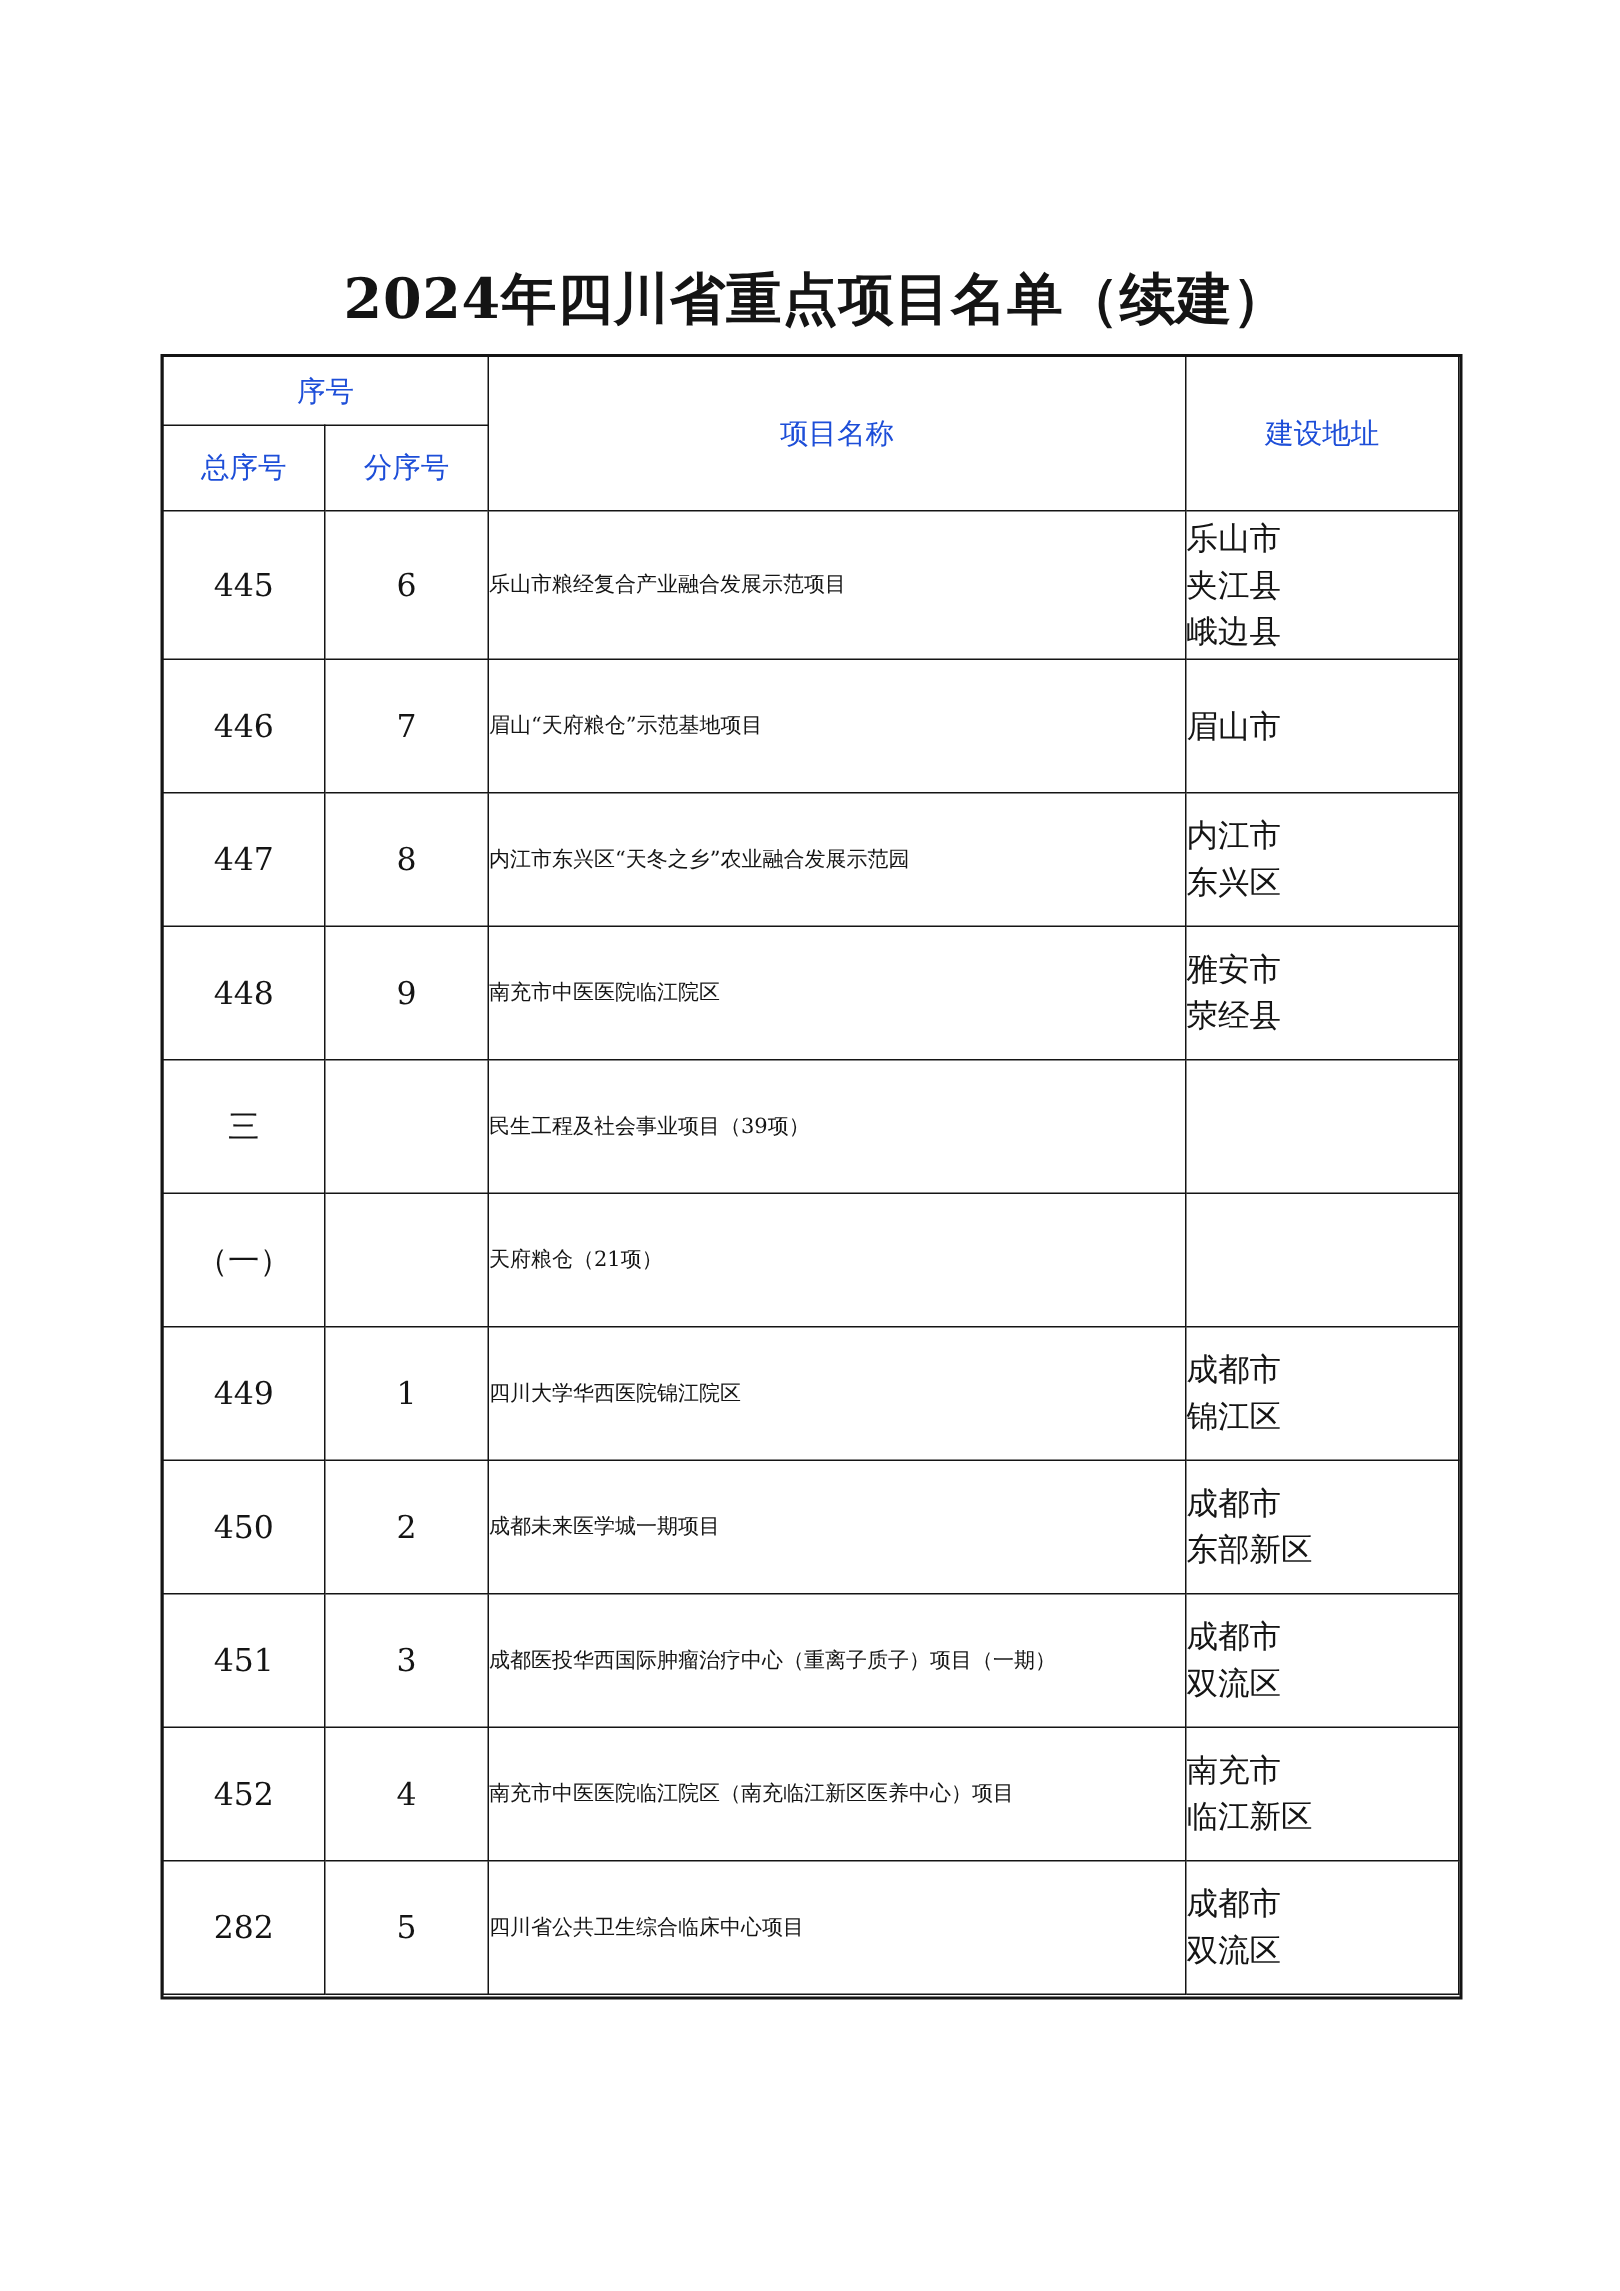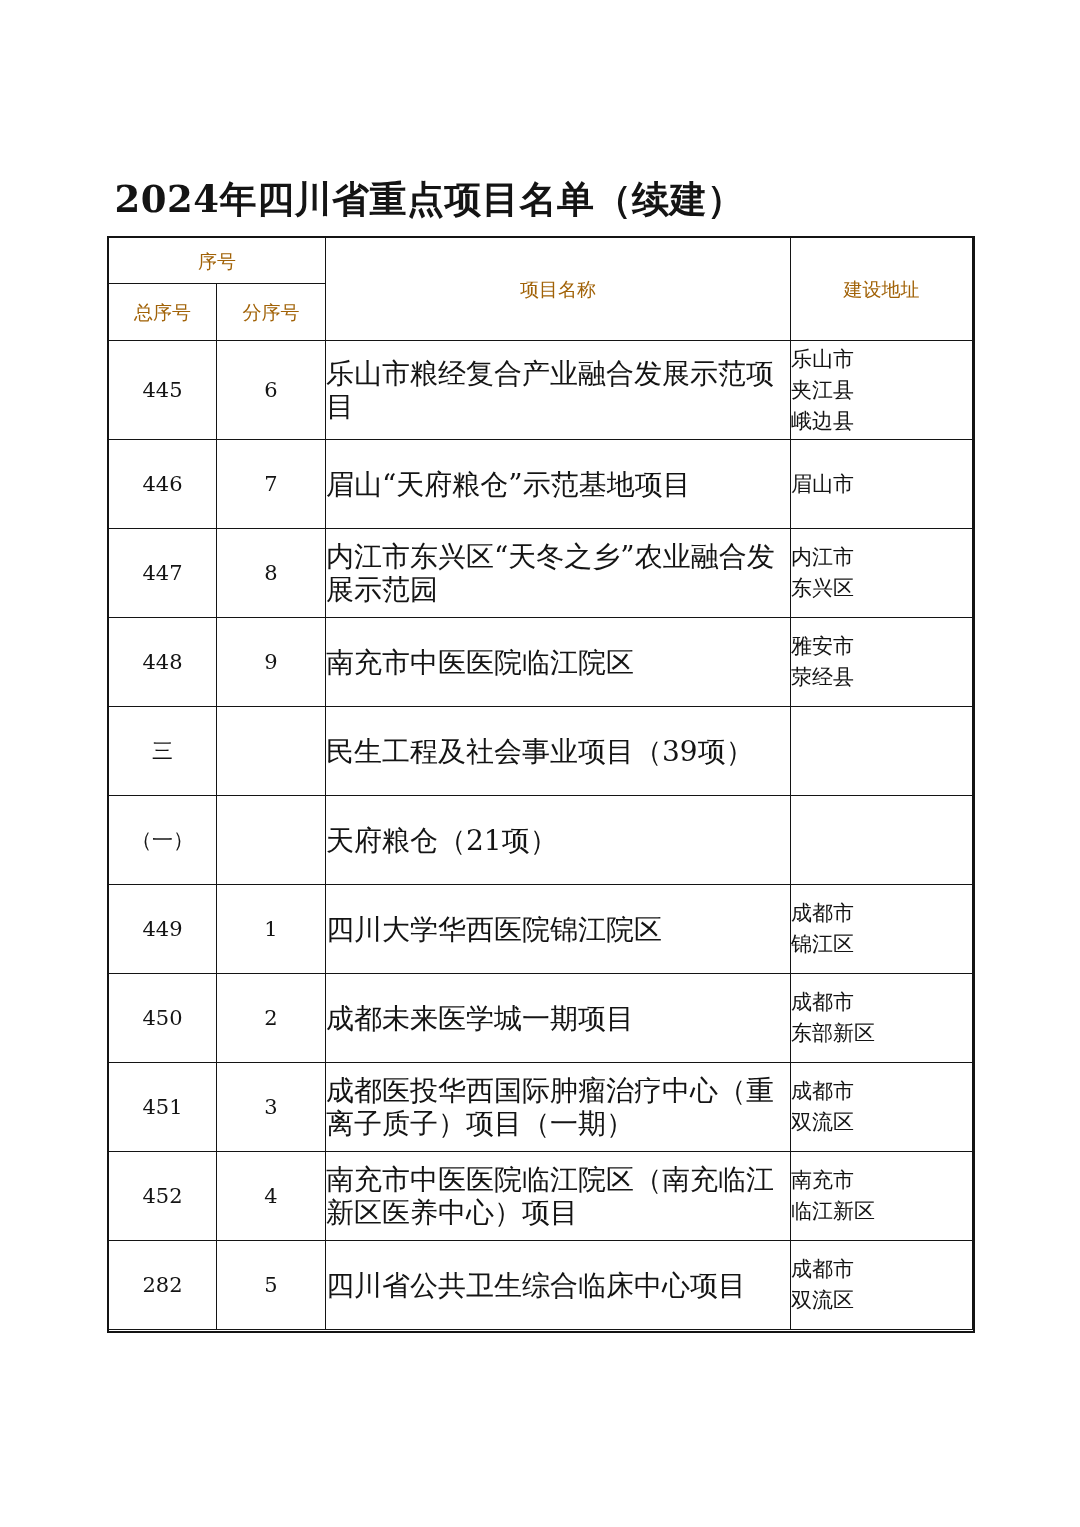--- a/index.html
+++ b/index.html
@@ -20,21 +20,21 @@
     position: absolute;
     inset: 0;
   }
 
   
   .doc-title {
     position: absolute;
     top: 176px;
     left: 0;
     width: 859px;
-    text-align: center;
+    text-align: right;
     font-family: "DejaVu Serif", "Liberation Serif", serif;
     font-weight: bold;
     font-size: 37px;
     line-height: 46px;
     letter-spacing: 0.5px;
     color: #141414;
     white-space: nowrap;
   }
 
   
@@ -78,39 +78,39 @@
   .col-name  { width: 465px; }
   .col-addr  { width: 182px; }
 
   
   .hdr {
     text-align: center;
     font-family: "DejaVu Sans", "Liberation Sans", sans-serif;
     font-weight: bold;
     font-size: 19px;
     line-height: 26px;
-    color: #a16207;
+    color: #1d4ed8;
   }
   .hdr-seq { height: 45px; }
   .hdr-sub { height: 56px; }
   .hdr-tall { height: 101px; }
 
   
   .c-num {
     text-align: center;
     font-family: "DejaVu Serif", "Liberation Serif", serif;
     font-weight: bold;
     font-size: 21px;
     color: #141414;
   }
   .c-name {
     text-align: left;
     padding: 0 8px 0 9px;
     font-family: "DejaVu Serif", "Liberation Serif", serif;
-    font-size: 28px;
+    font-size: 14px;
     line-height: 33px;
     color: #141414;
   }
   .c-addr {
     text-align: left;
     font-family: "DejaVu Serif", "Liberation Serif", serif;
     font-size: 21px;
     line-height: 31px;
     color: #141414;
     white-space: pre-line;

